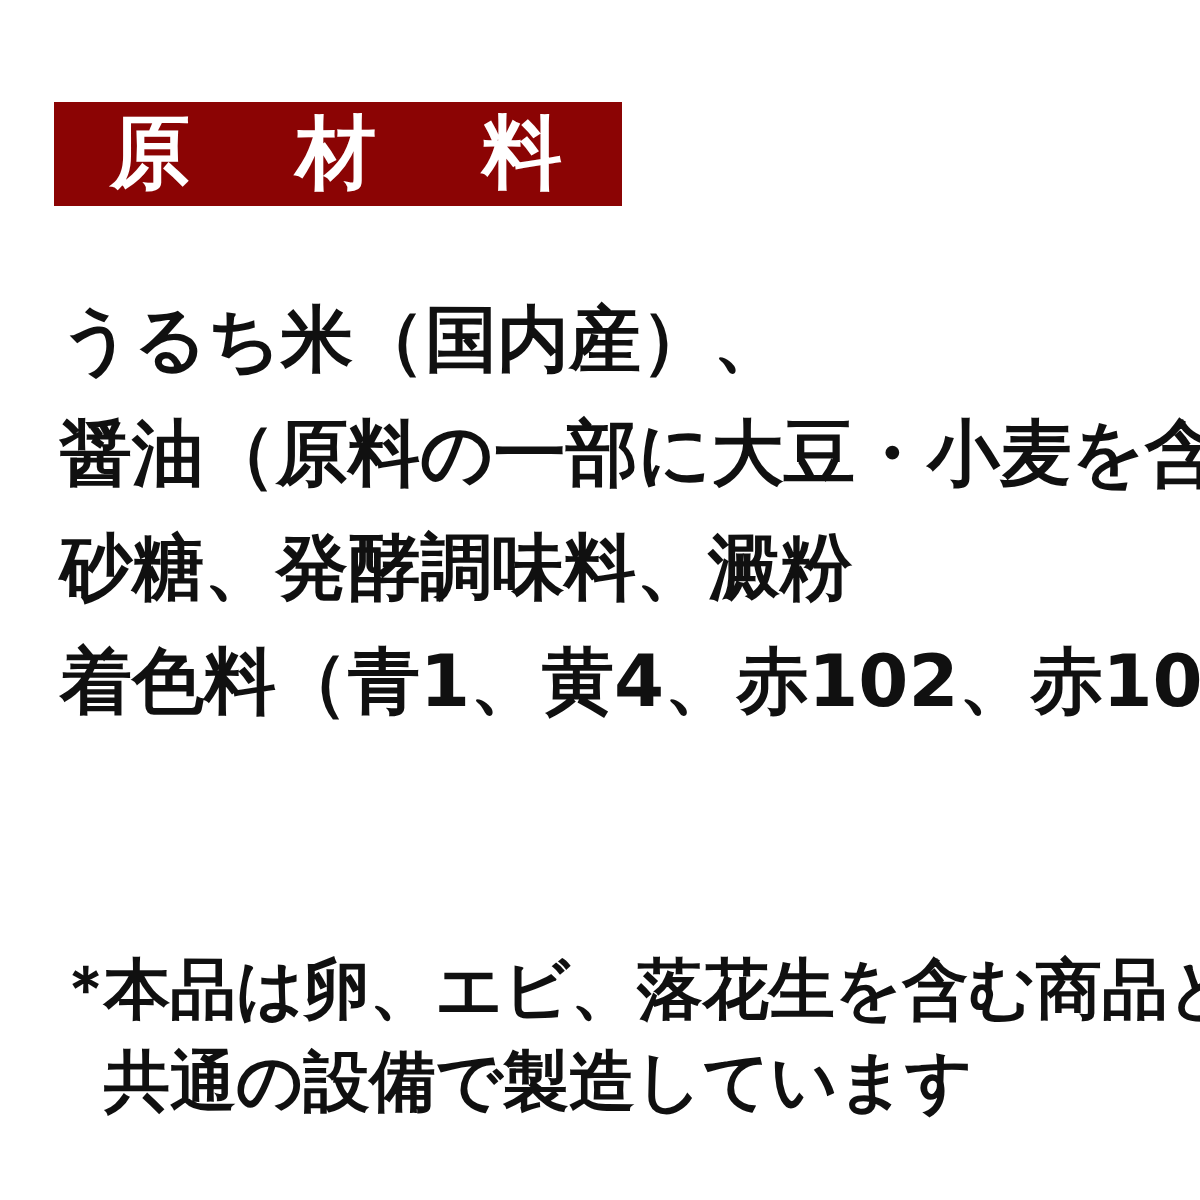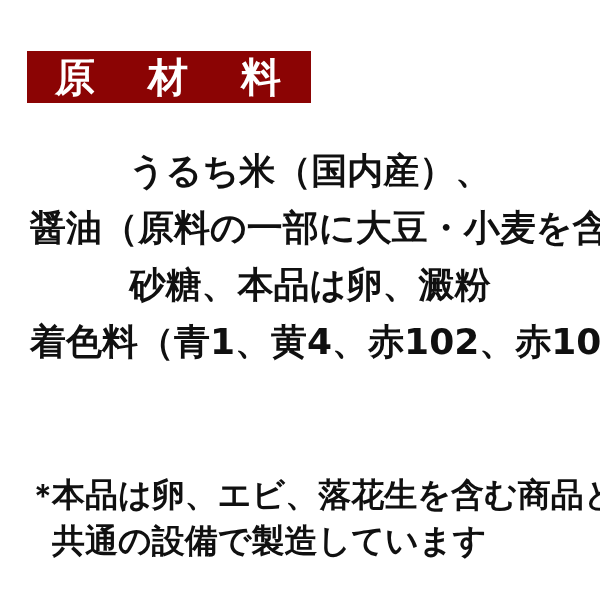--- a/index.html
+++ b/index.html
@@ -73,24 +73,24 @@
 </style>
 </head>
 <body>
 
 <div class="page" style="background: rgb(255, 255, 255);">
 
   <div class="header-box" style="background: rgb(139, 4, 4);">
     <span class="header-title" style="color: rgb(255, 255, 255);">原材料</span>
   </div>
 
-  <div class="ingredients" style="color: rgb(16, 16, 16); text-align: center;">
+  <div class="ingredients" style="color: rgb(16, 16, 16);">
     <div class="ing-line">うるち米（国内産）、</div>
     <div class="ing-line">醤油（原料の一部に大豆・小麦を含む）、</div>
-    <div class="ing-line">砂糖、本品は卵、澱粉</div>
+    <div class="ing-line">砂糖、発酵調味料、澱粉</div>
     <div class="ing-line">着色料（青1、黄4、赤102、赤106）</div>
   </div>
 
   <div class="note" style="color: rgb(16, 16, 16);">
     <span class="note-marker">＊</span>
     <div class="note-lines">
       <div>本品は卵、エビ、落花生を含む商品と</div>
       <div>共通の設備で製造しています</div>
     </div>
   </div>

